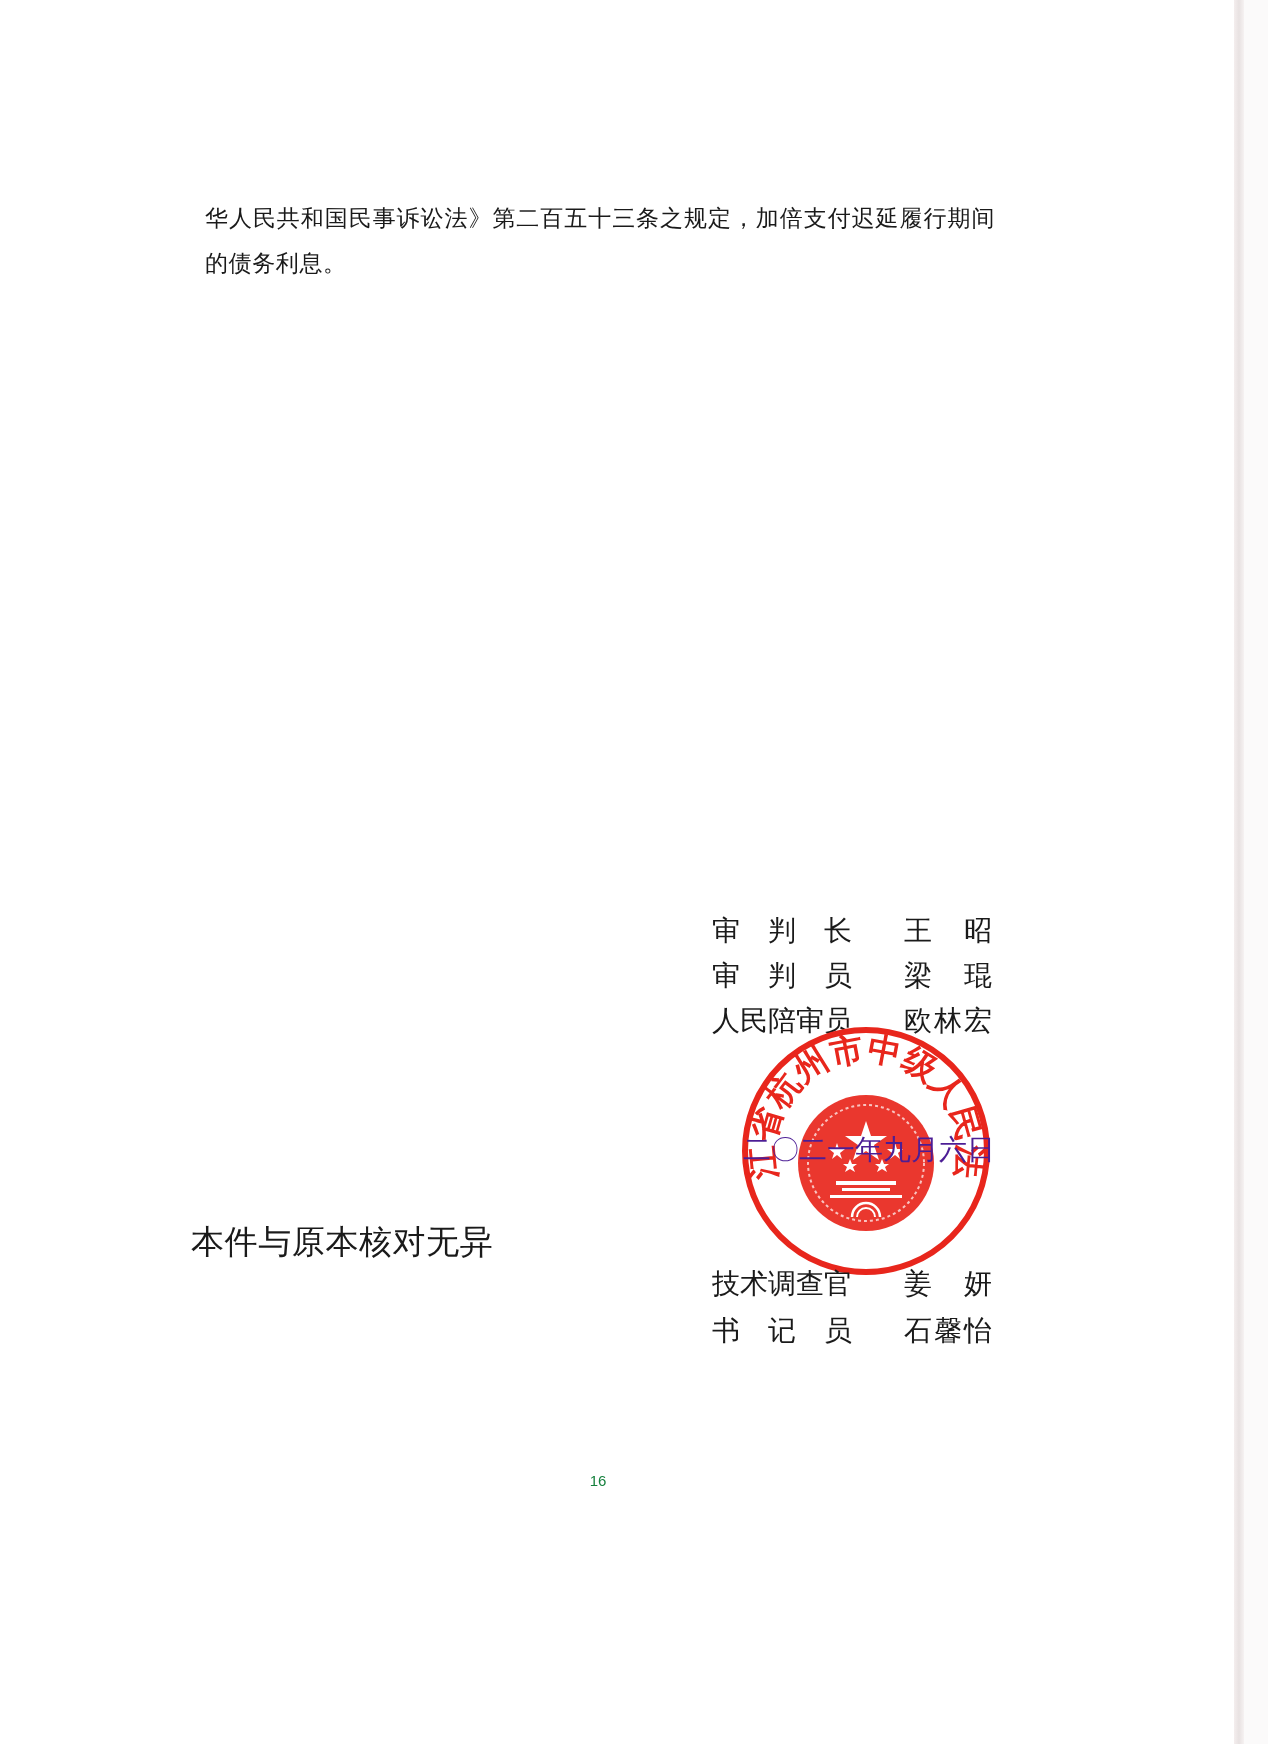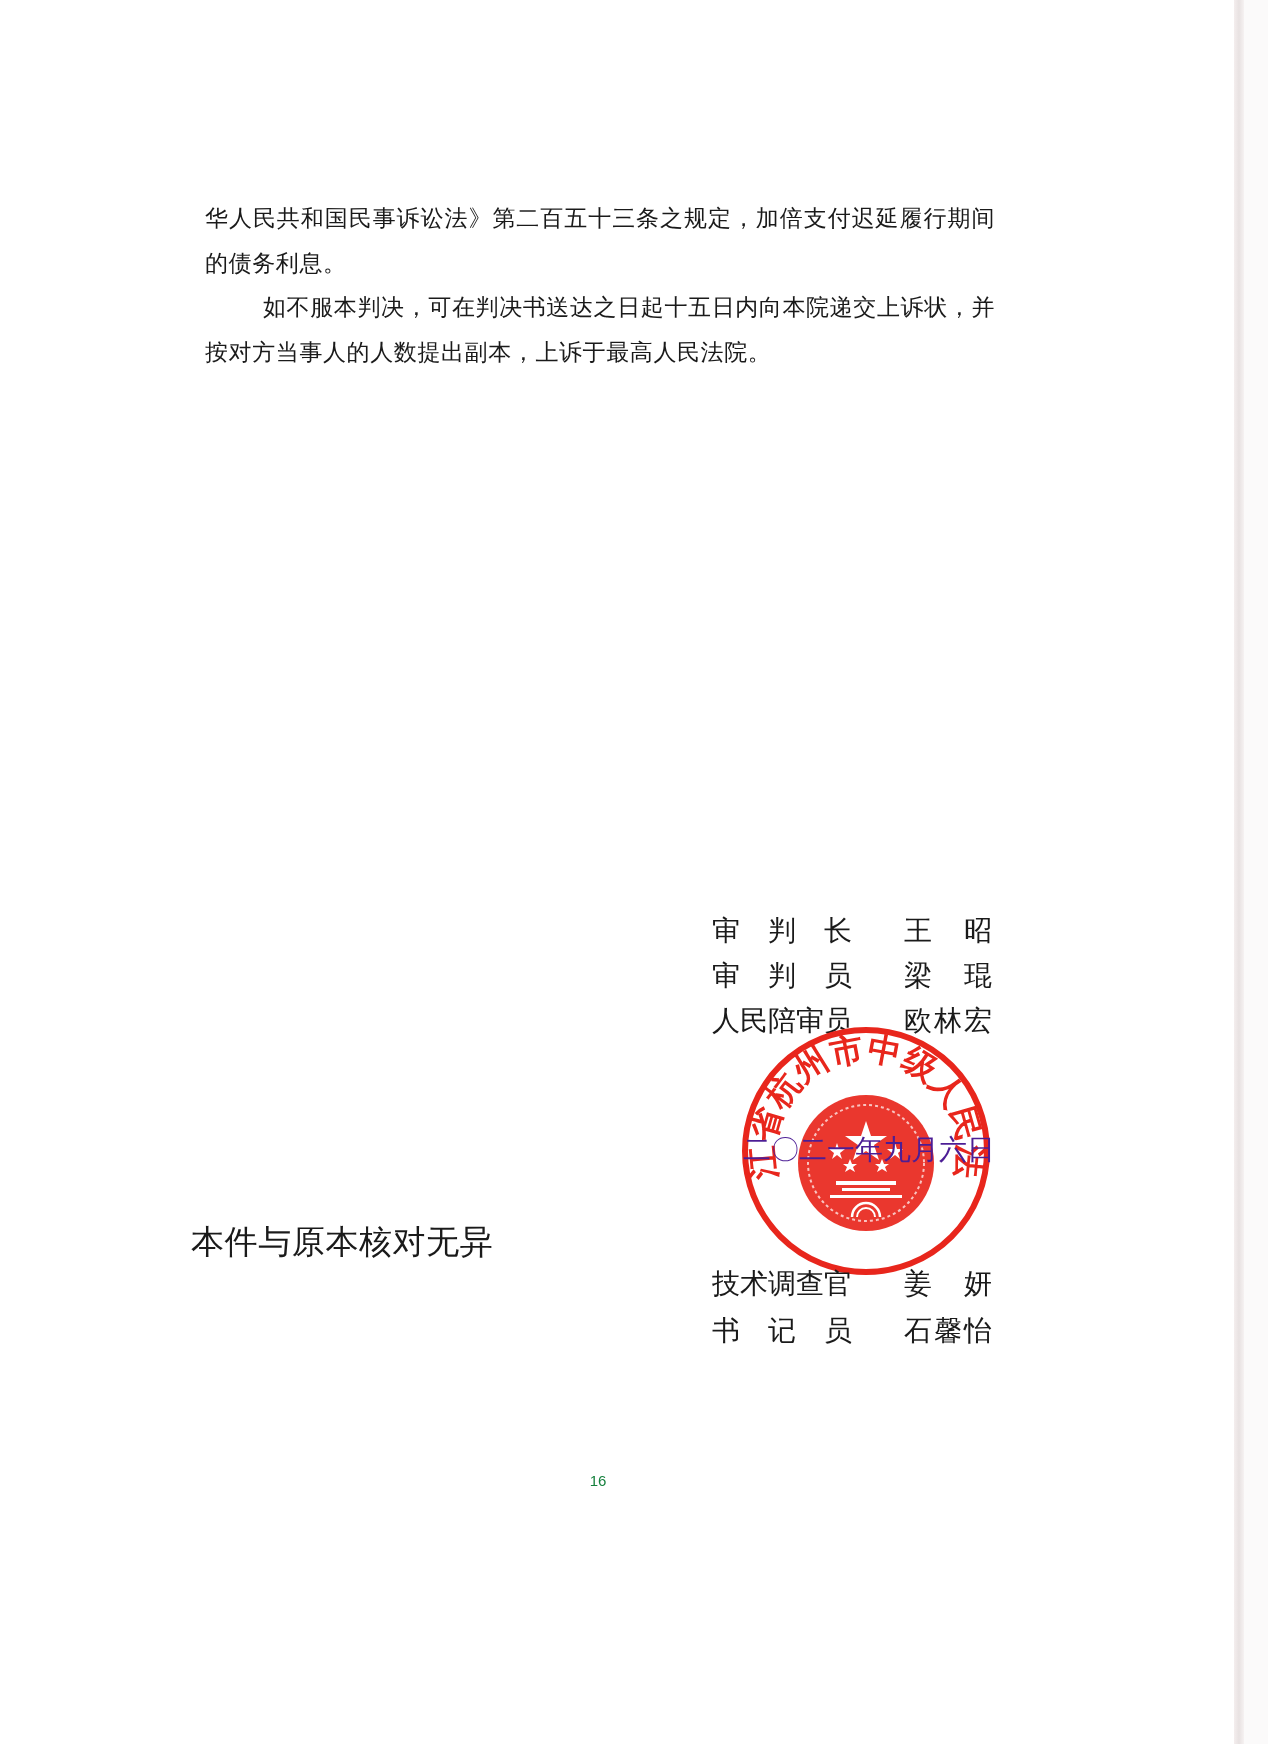--- a/index.html
+++ b/index.html
@@ -57,21 +57,20 @@
     }
   </style>
 </head>
 <body>
 
 <div class="page-edge"></div>
 <div class="page-edge-right"></div>
 
 <div class="body-text">
   <p class="para">华人民共和国民事诉讼法》第二百五十三条之规定，加倍支付迟延履行期间的债务利息。</p>
-  <p class="para indent">如不服本判决，可在判决书送达之日起十五日内向本院递交上诉状，并按对方当事人的人数提出副本，上诉于最高人民法院。</p>
 </div>
 
 <div class="sig-row" style="top:911px;">
   <span class="sig-title">审判长</span>
   <span class="sig-name">王昭</span>
 </div>
 <div class="sig-row" style="top:956px;">
   <span class="sig-title">审判员</span>
   <span class="sig-name">梁琨</span>
 </div>

